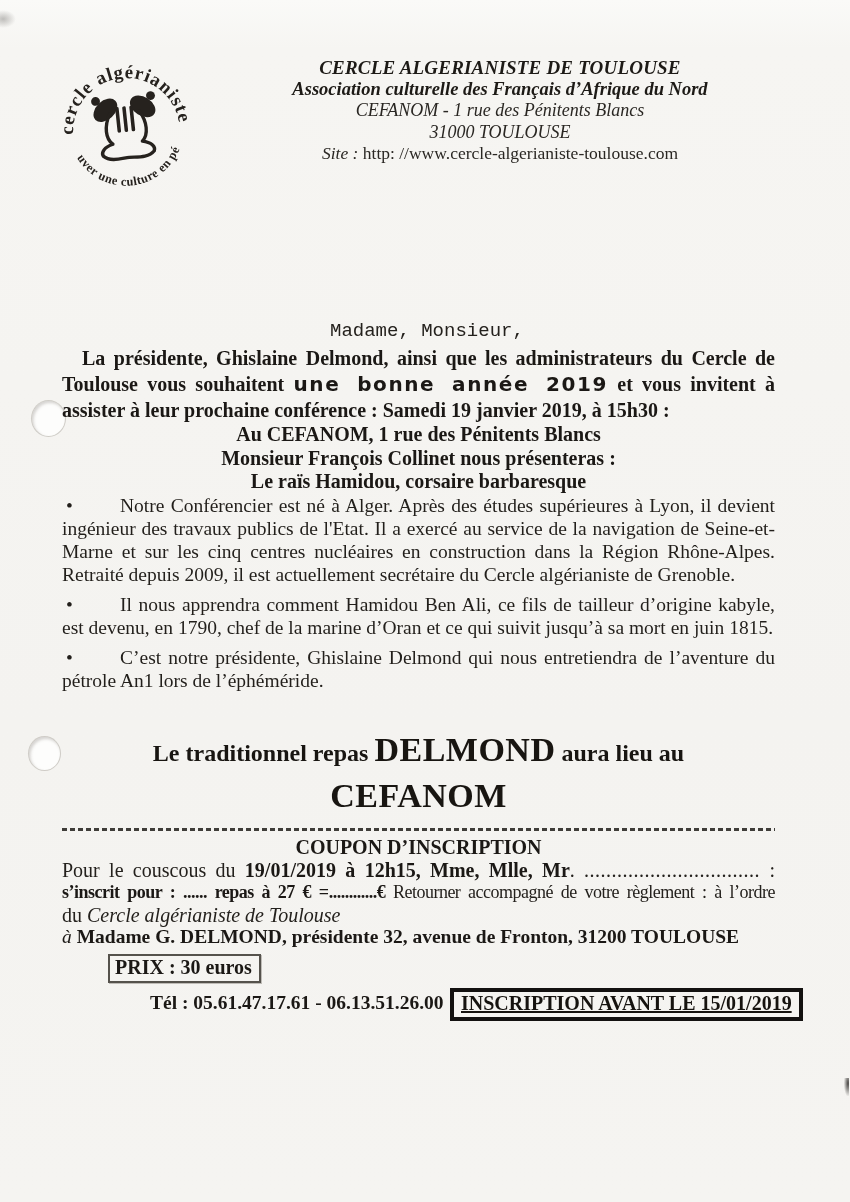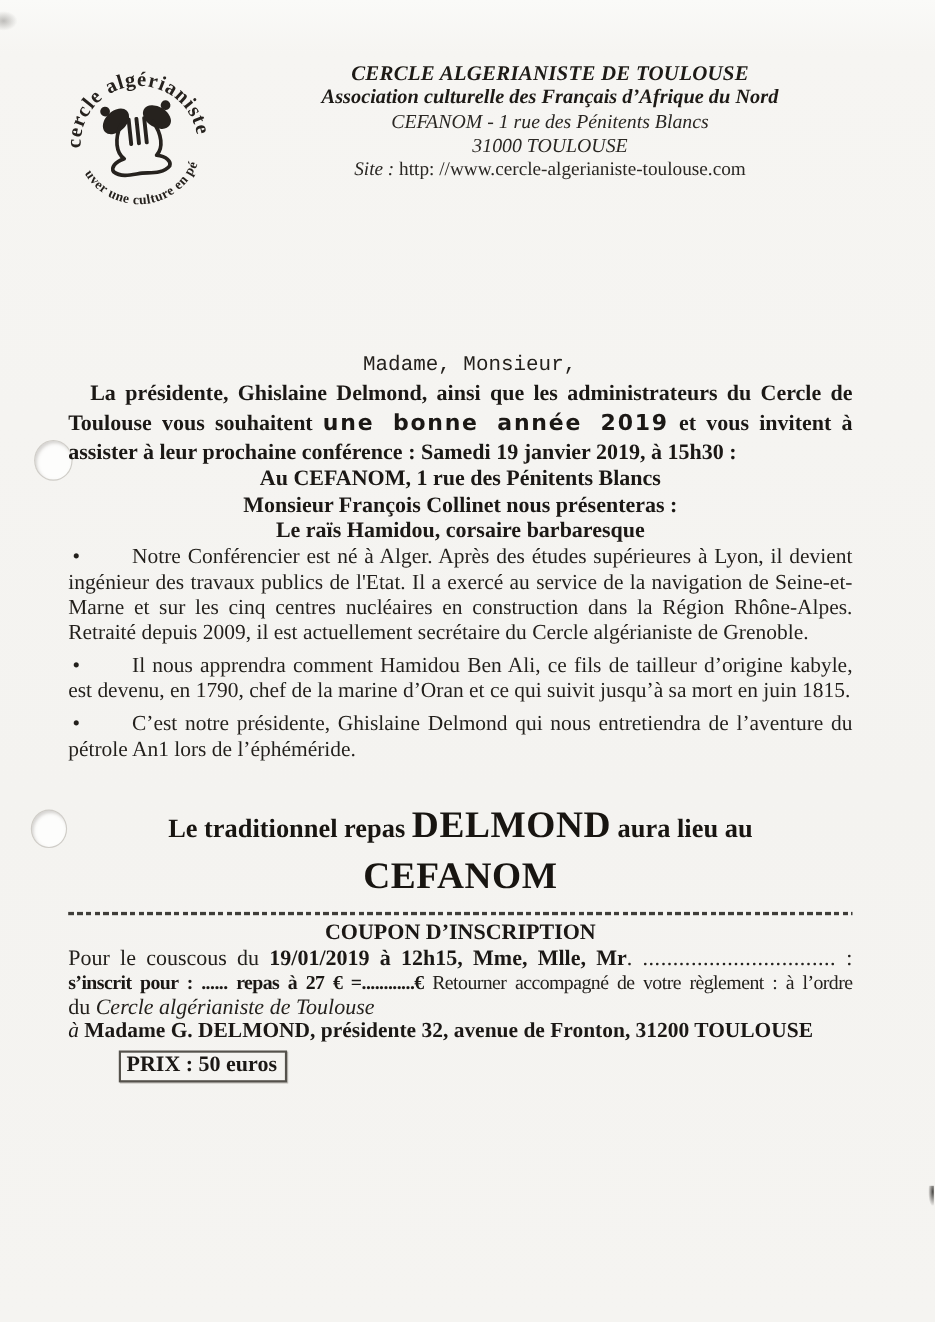--- a/index.html
+++ b/index.html
@@ -132,17 +132,21 @@
     <p class="coupon-title">COUPON D’INSCRIPTION</p>
 
     <p class="cpl"><span>Pour le couscous du </span><b class="ink">19/01/2019 à 12h15,</b><b class="ink"> Mme, Mlle, Mr</b><span>. </span><span class="dots">................................</span><span> :</span></p>
 
     <p class="cpl cpl2"><b class="ink">s’inscrit pour : ...... repas à 27 € =............€ </b><span> Retourner accompagné de votre règlement : à l’ordre</span></p>
 
     <p class="cpl cpl3"><span>du </span><span class="it">Cercle algérianiste de Toulouse</span></p>
 
     <p class="addr"><span class="it">à </span><b>Madame G. DELMOND, présidente  32, avenue de Fronton, 31200 TOULOUSE</b></p>
 
-    <div class="price-box">PRIX : 50 euros</div>
+    <div class="price-box">PRIX : 30 euros</div>
 
+    <div class="tel-row">
+      <span class="tel">Tél : 05.61.47.17.61 - 06.13.51.26.00</span>
+      <span class="deadline-box">INSCRIPTION AVANT LE 15/01/2019</span>
+    </div>
 
   </div>
 </div>
 
 </body></html>

